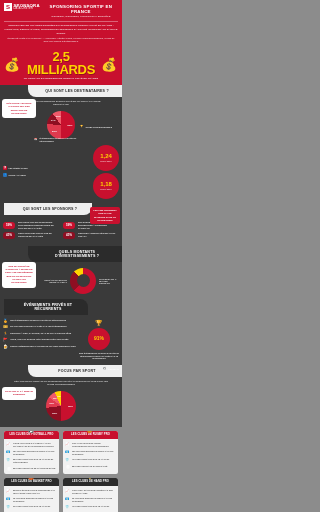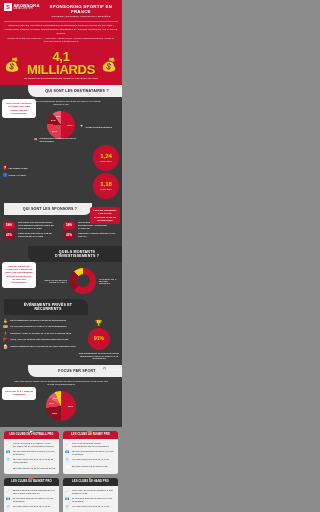--- a/index.html
+++ b/index.html
@@ -169,21 +169,21 @@
     <div class="hdr-rule"></div>
     <div class="hdr-body">
       <p>RETROUVEZ LES GRANDES DONNÉES DU SPONSORING SPORTIF PRIVÉ EN FRANCE : MONTANTS, DESTINATAIRES, SPONSORS ET SECTEURS D'ACTIVITÉ INVESTISSANT DANS LE SPORT.</p>
       <p class="small">ÉTUDE RÉALISÉE PAR SPONSORA — SOURCES : FÉDÉRATIONS, LIGUES PROFESSIONNELLES, CLUBS ET ORGANISATEURS D'ÉVÉNEMENTS.</p>
     </div>
   </div>
 
   <div class="hero">
     <div class="bag">💰</div>
     <div class="hero-mid">
-      <div class="hero-num">4,1 MILLIARDS</div>
+      <div class="hero-num">2,5 MILLIARDS</div>
       <div class="hero-cap">LE MONTANT DU SPONSORING SPORTIF PRIVÉ EN FRANCE</div>
     </div>
     <div class="bag">💰</div>
   </div>
 
   <div class="dark" style="padding-bottom:4px;">
     <div class="sec-pill">
       <h3>QUI SONT LES DESTINATAIRES ?</h3>
     </div>
     <div class="sec-sub">RÉPARTITION DU SPONSORING SPORTIF PRIVÉ EN FRANCE PAR TYPE DE DESTINATAIRE</div>

